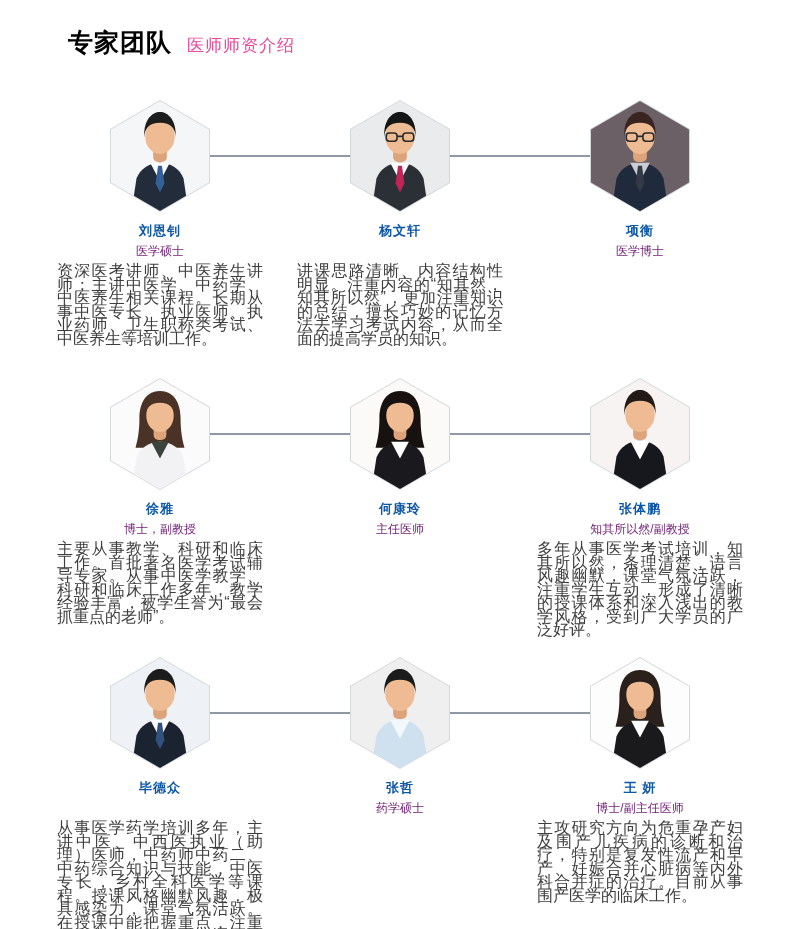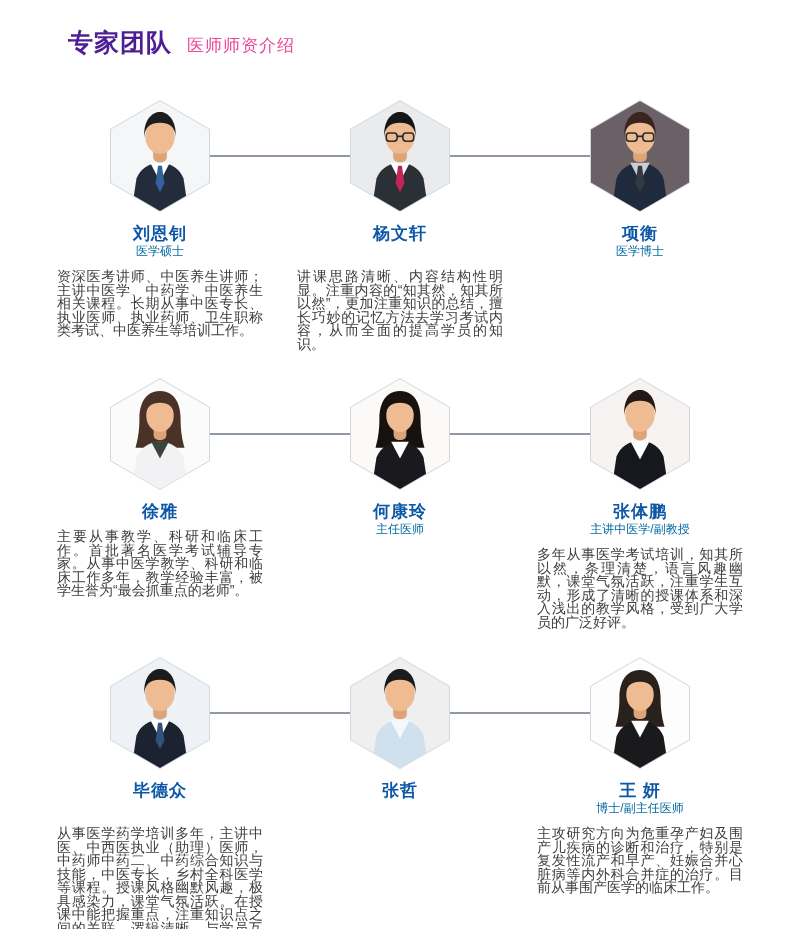--- a/index.html
+++ b/index.html
@@ -4,21 +4,21 @@
 <style>
   html,body{margin:0;padding:0;}
   body{
     width:800px;height:929px;position:relative;overflow:hidden;
     background:#ffffff;
     font-family:"Liberation Sans","DejaVu Sans",sans-serif;
     -webkit-font-smoothing:antialiased;
   }
   
   .header{position:absolute;top:26px;left:68px;display:flex;align-items:baseline;gap:15px;}
-  .header .title{font-size:25px;font-weight:800;color:#4c1d95;letter-spacing:1px;}
+  .header .title{font-size:25px;font-weight:800;color:#000000;letter-spacing:1px;}
   .header .subtitle{font-size:17px;font-weight:400;color:#ec4899;letter-spacing:1px;}
 
   
   .team-row{position:absolute;left:0;width:800px;}
   .row1{top:100px}.row2{top:378px}.row3{top:657px}
 
   .photos{position:relative;height:112px;}
   .connector{position:absolute;top:55px;left:160px;width:480px;height:2px;background:var(--line,#8e99a4);z-index:0;}
 
   .hex{position:absolute;top:0;width:100px;height:112px;z-index:1;
@@ -26,23 +26,23 @@
        background:#d3d8db;}
   .hex .hex-in{position:absolute;left:1px;top:1px;width:98px;height:110px;
        clip-path:polygon(50% 0%,100% 26%,100% 74%,50% 100%,0% 74%,0% 26%);overflow:hidden;}
   .hex1{left:110px}.hex2{left:350px}.hex3{left:590px}
   svg.avatar{display:block;width:98px;height:110px;}
 
   
   .texts{position:relative;}
   .cell{position:absolute;top:0;width:240px;text-align:center;}
   .cell1{left:40px}.cell2{left:280px}.cell3{left:520px}
-  .name{margin-top:10px;height:18px;font-size:17px;font-weight:700;color:var(--accent,#0d57a7);letter-spacing:1px;}
-  .mtitle{margin-top:5px;height:13px;font-size:12px;line-height:13px;color:#0369a1;}
-  .desc{margin:12px auto 0;width:206px;font-size:14px;line-height:13.5px;color:#3d3d3d;
+  .name{margin-top:10px;height:18px;font-size:13px;font-weight:700;color:var(--accent,#0d57a7);letter-spacing:1px;}
+  .mtitle{margin-top:5px;height:13px;font-size:12px;line-height:13px;color:#701a75;}
+  .desc{margin:6px auto 0;width:206px;font-size:16px;line-height:13.5px;color:#3d3d3d;
         text-align:justify;text-justify:inter-ideograph;}
 </style>
 </head>
 <body>
 
 <svg width="0" height="0" style="position:absolute" aria-hidden="true">
   <defs>
     <symbol id="av-m" viewBox="0 0 100 112">
       <rect width="100" height="112" fill="var(--bg,#f2f2f2)"></rect>
       <path d="M50 63 C39 63 30 69 26 79 L21 112 L79 112 L74 79 C70 69 61 63 50 63 Z" fill="var(--suit,#222)"></path>
@@ -142,29 +142,30 @@
       <div class="hex-in">
           <svg class="avatar" style="--bg:#f7f3f2;--suit:#16181d;--shirt:#ffffff;--hair:#221a16">
             <use href="#av-m"></use>
           </svg>
         </div>
     </div>
   </div>
   <div class="texts">
     <div class="cell cell1">
       <div class="name">徐雅</div>
+      <div class="mtitle">博士，副教授</div>
       <div class="desc">主要从事教学、科研和临床工作。首批著名医学考试辅导专家。从事中医学教学、科研和临床工作多年，教学经验丰富，被学生誉为“最会抓重点的老师”。</div>
     </div>
     <div class="cell cell2">
       <div class="name">何康玲</div>
       <div class="mtitle">主任医师</div>
     </div>
     <div class="cell cell3">
       <div class="name">张体鹏</div>
-      <div class="mtitle">主讲中医学/副教授</div>
+      <div class="mtitle">知其所以然/副教授</div>
       <div class="desc">多年从事医学考试培训，知其所以然，条理清楚，语言风趣幽默，课堂气氛活跃，注重学生互动，形成了清晰的授课体系和深入浅出的教学风格，受到广大学员的广泛好评。</div>
     </div>
   </div>
 </section>
 
 <section class="team-row row3">
   <div class="photos">
     <div class="connector"></div>
     <div class="hex hex1">
       <div class="hex-in">
@@ -189,20 +190,21 @@
     </div>
   </div>
   <div class="texts">
     <div class="cell cell1">
       <div class="name">毕德众</div>
       <div class="mtitle"></div>
       <div class="desc">从事医学药学培训多年，主讲中医、中西医执业（助理）医师，中药师中药二、中药综合知识与技能，中医专长，乡村全科医学等课程。授课风格幽默风趣，极具感染力，课堂气氛活跃。在授课中能把握重点，注重知识点之间的关联，逻辑清晰，与学员互动较多，能够胜任各种录课、面授、网络课、讲座等。</div>
     </div>
     <div class="cell cell2">
       <div class="name">张哲</div>
+      <div class="mtitle">药学硕士</div>
     </div>
     <div class="cell cell3">
       <div class="name">王 妍</div>
       <div class="mtitle">博士/副主任医师</div>
       <div class="desc">主攻研究方向为危重孕产妇及围产儿疾病的诊断和治疗，特别是复发性流产和早产、妊娠合并心脏病等内外科合并症的治疗。目前从事围产医学的临床工作。</div>
     </div>
   </div>
 </section>
 
 </body></html>

